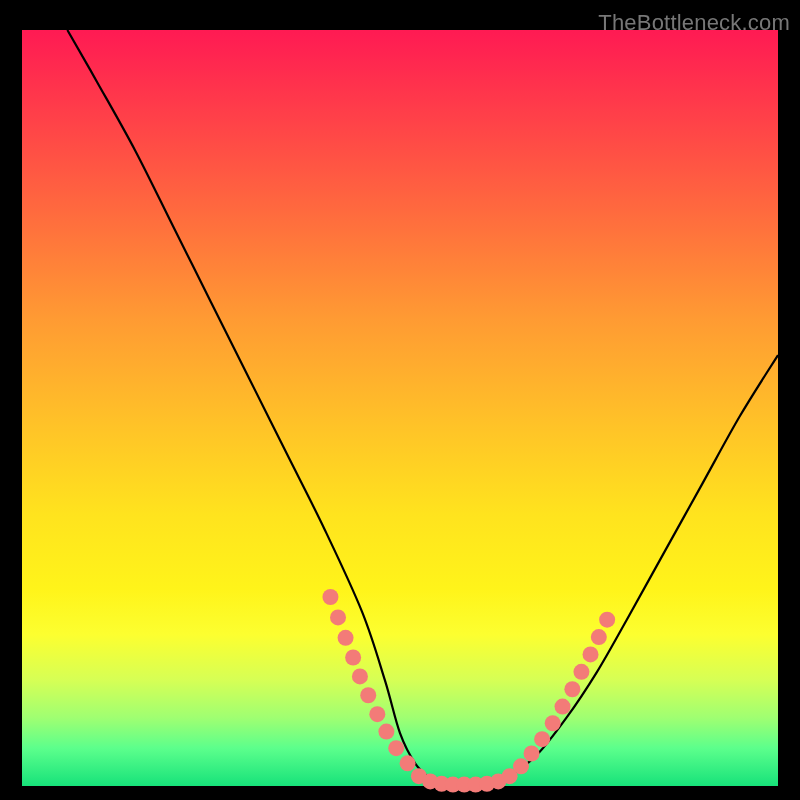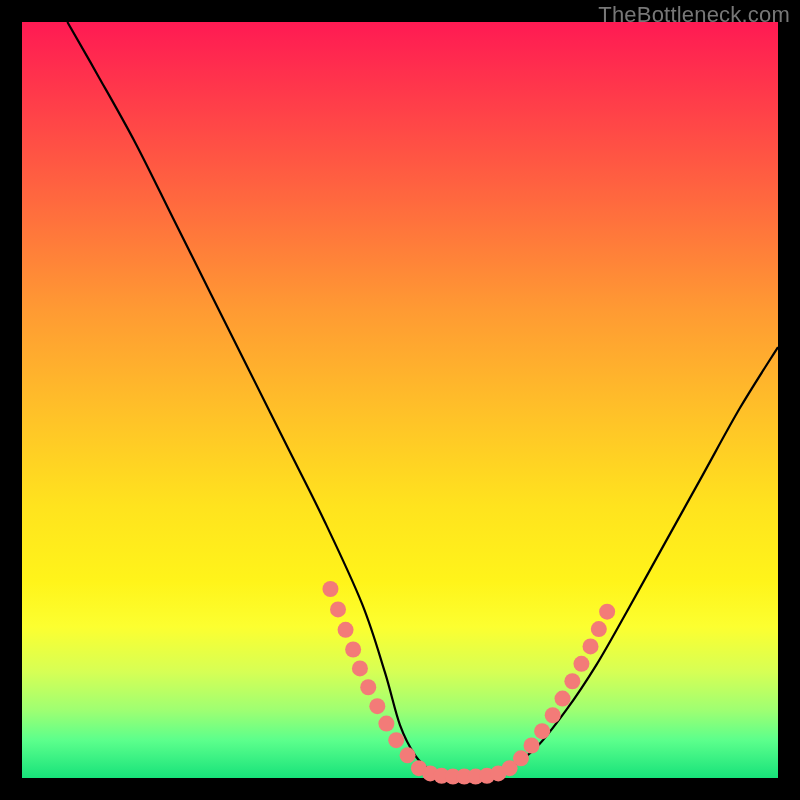--- a/index.html
+++ b/index.html
@@ -7,21 +7,21 @@
     padding: 0;
     width: 800px;
     height: 800px;
     overflow: hidden;
     background: #000;
     font-family: Arial, Helvetica, sans-serif;
   }
   .frame {
     position: absolute;
     left: 0;
-    top: 0;
+    top: 8px;
     width: 800px;
     height: 664px;
     background: #000;
   }
   .plot-area {
     position: absolute;
     left: 22px;
     top: 22px;
     width: 756px;
     height: 756px;

